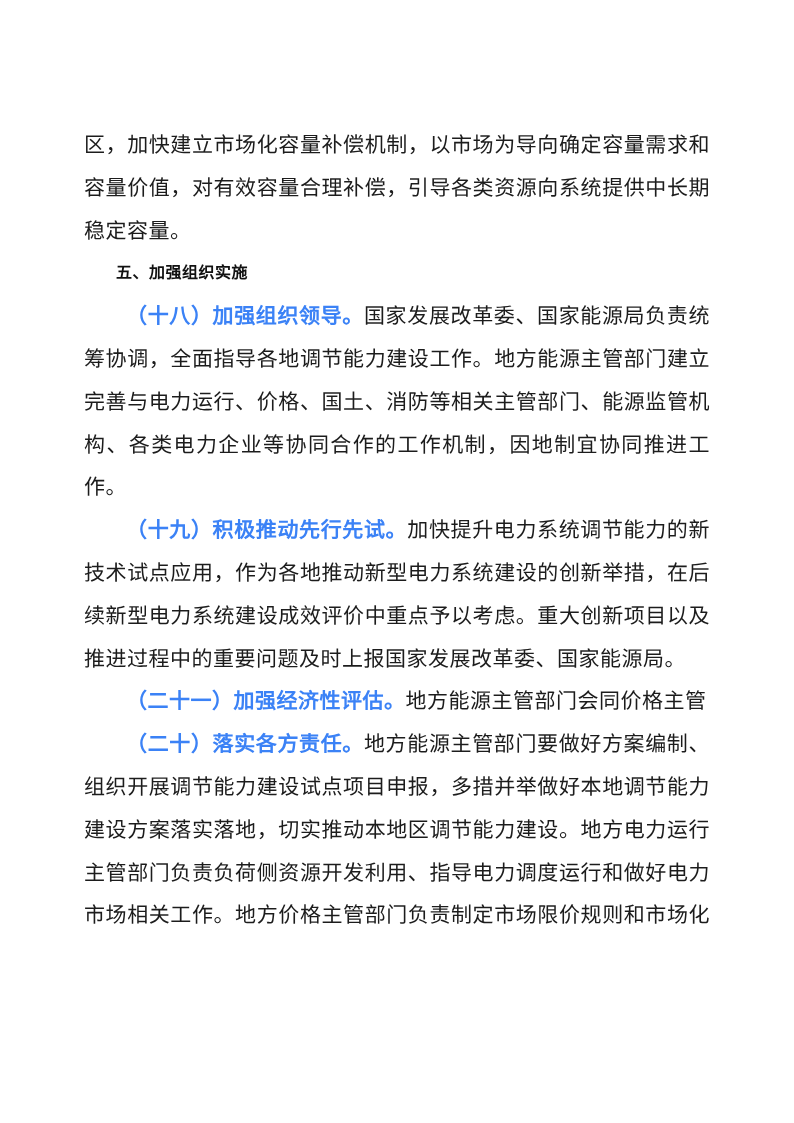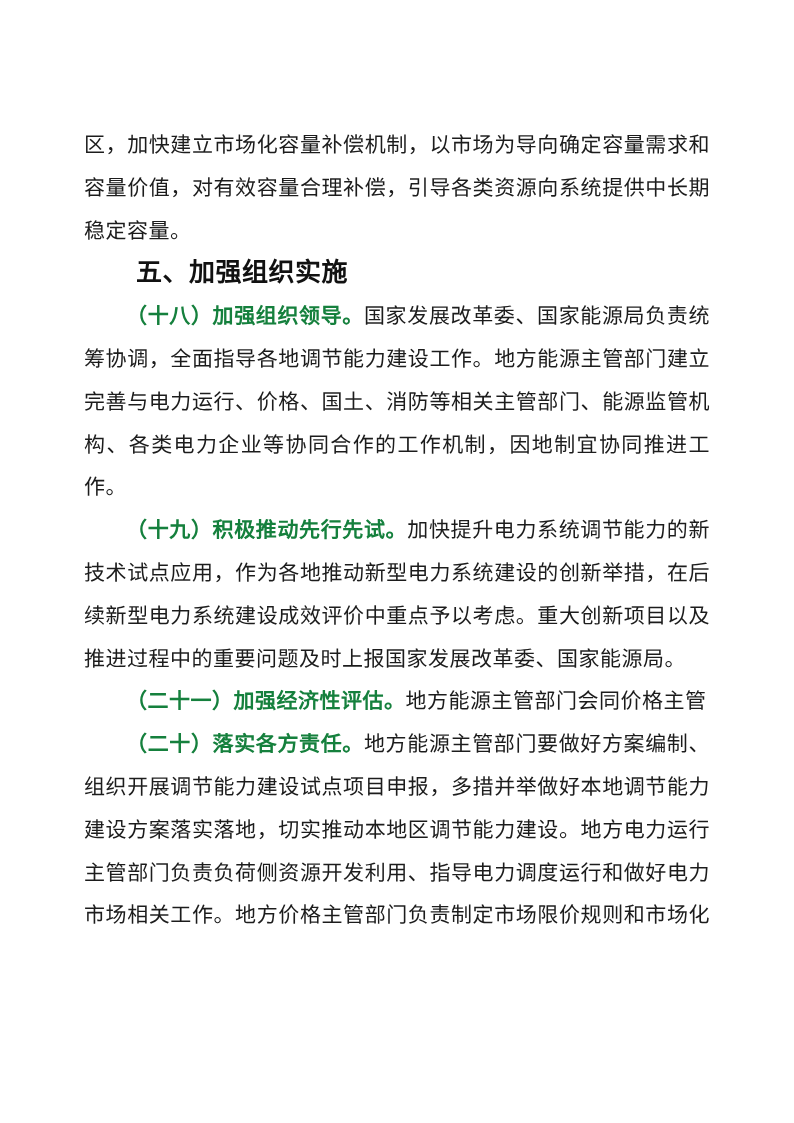--- a/index.html
+++ b/index.html
@@ -34,26 +34,26 @@
   .para.continuation {
     text-indent: 0;
   }
   .para.body {
     text-indent: 2em;
   }
   .para.heading {
     text-indent: 2em;
     text-align: left;
     font-weight: bold;
-    font-size: 26px;
+    font-size: 16px;
     color: #111111;
   }
   .lead {
     font-weight: bold;
-    color: #15803d;
+    color: #3b82f6;
   }
   .footer {
     position: absolute;
     left: 116px;
     top: 996px;
     font-size: 21px;
     line-height: 30px;
     letter-spacing: 2px;
     color: #1c1c1c;
   }

